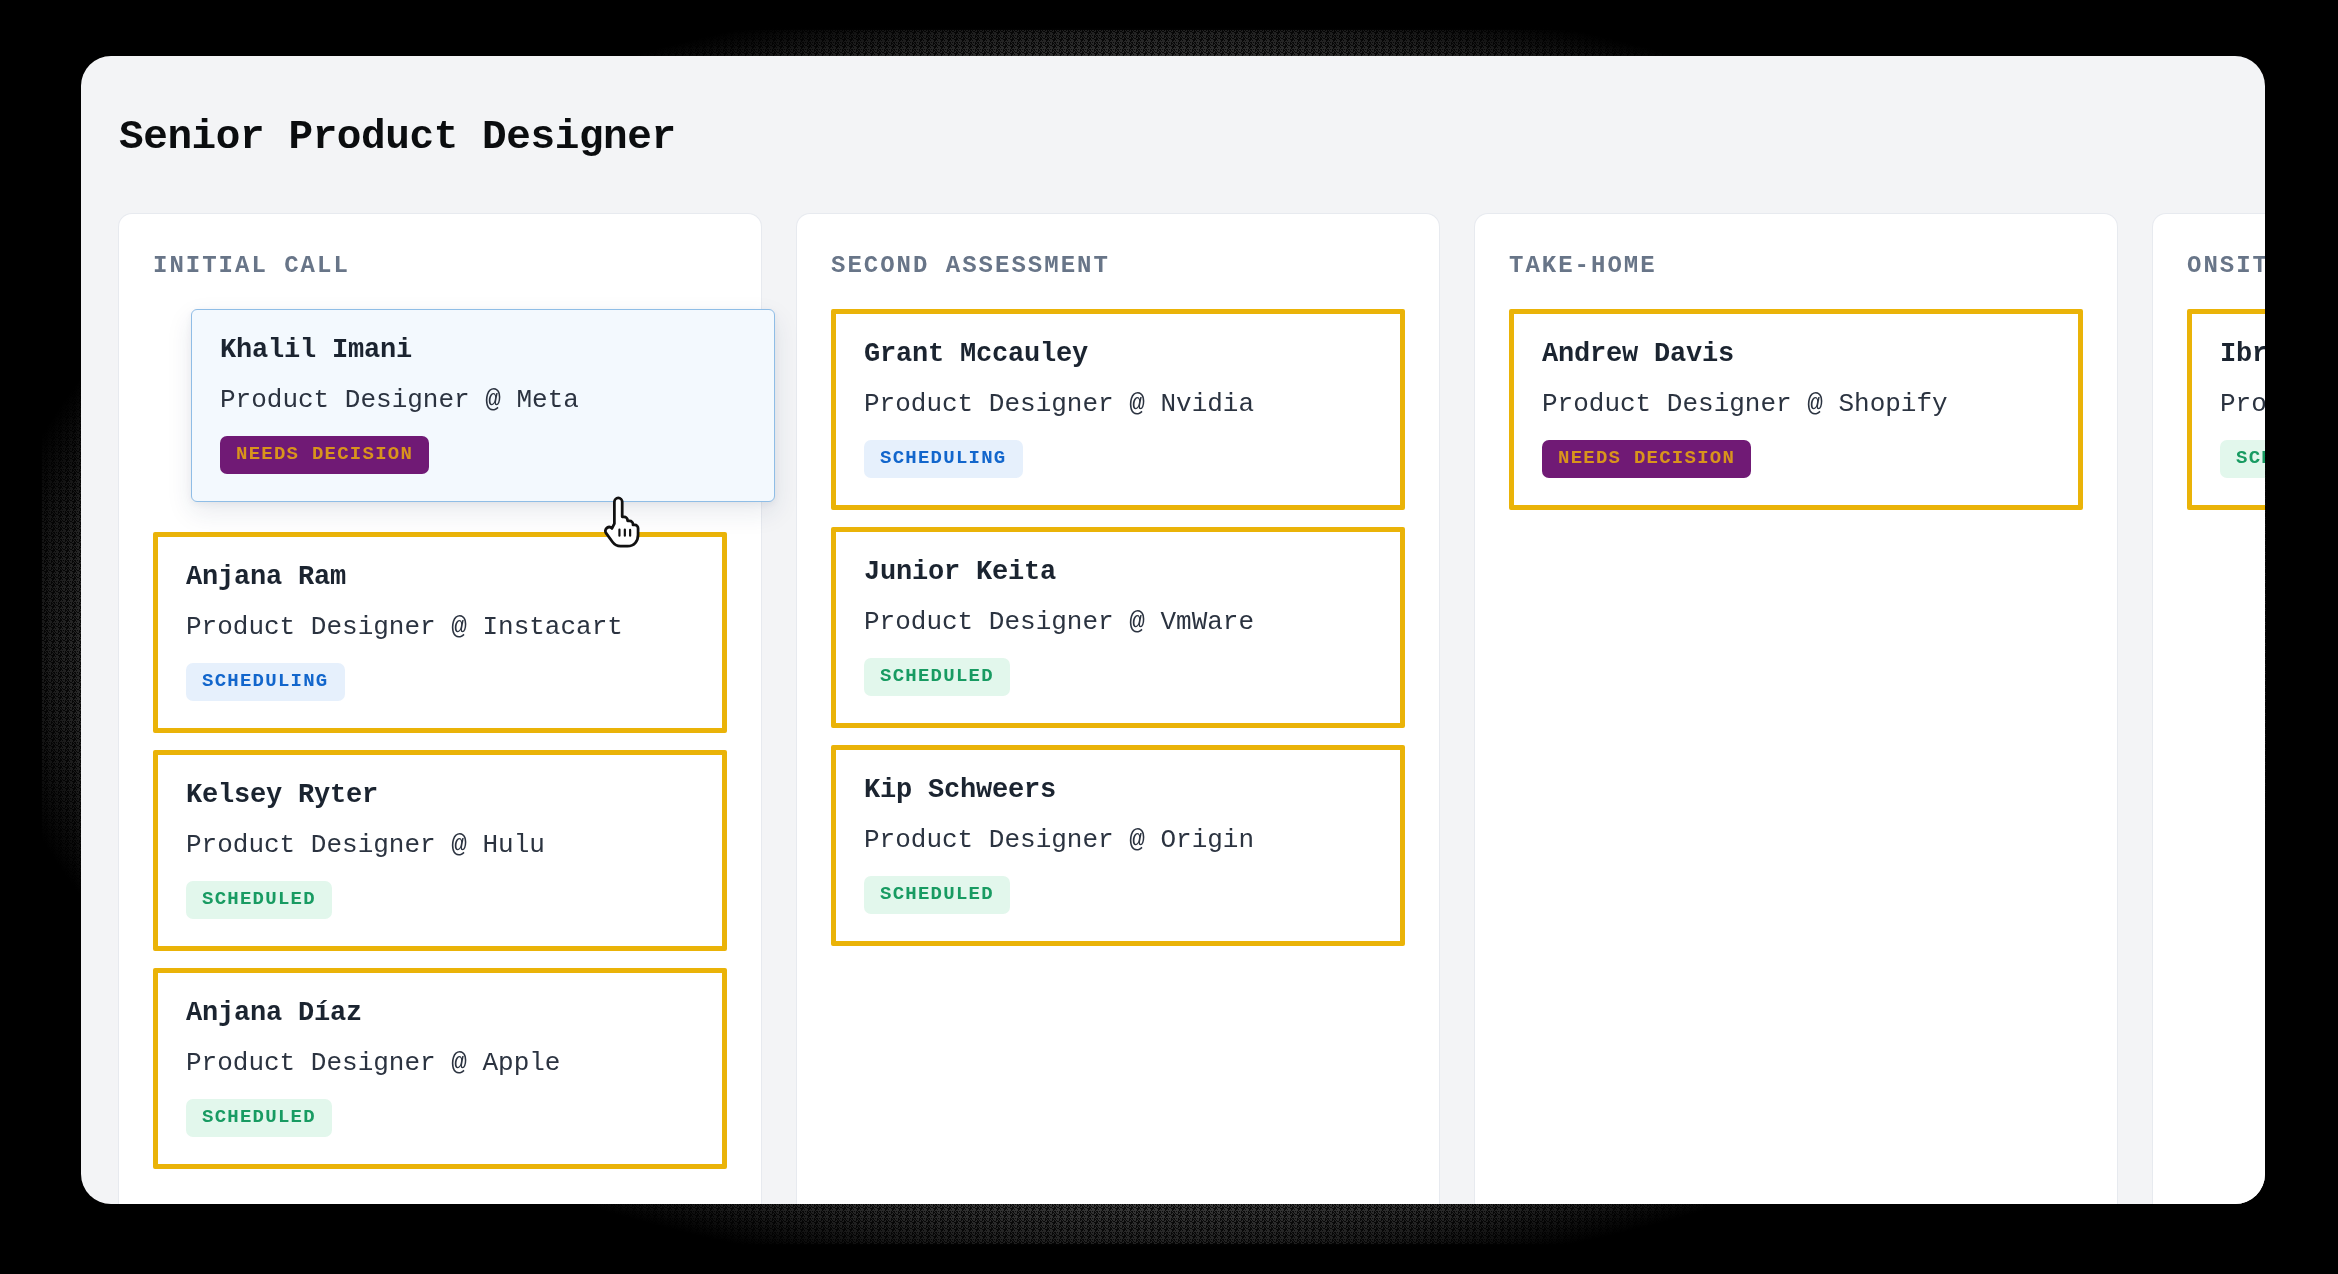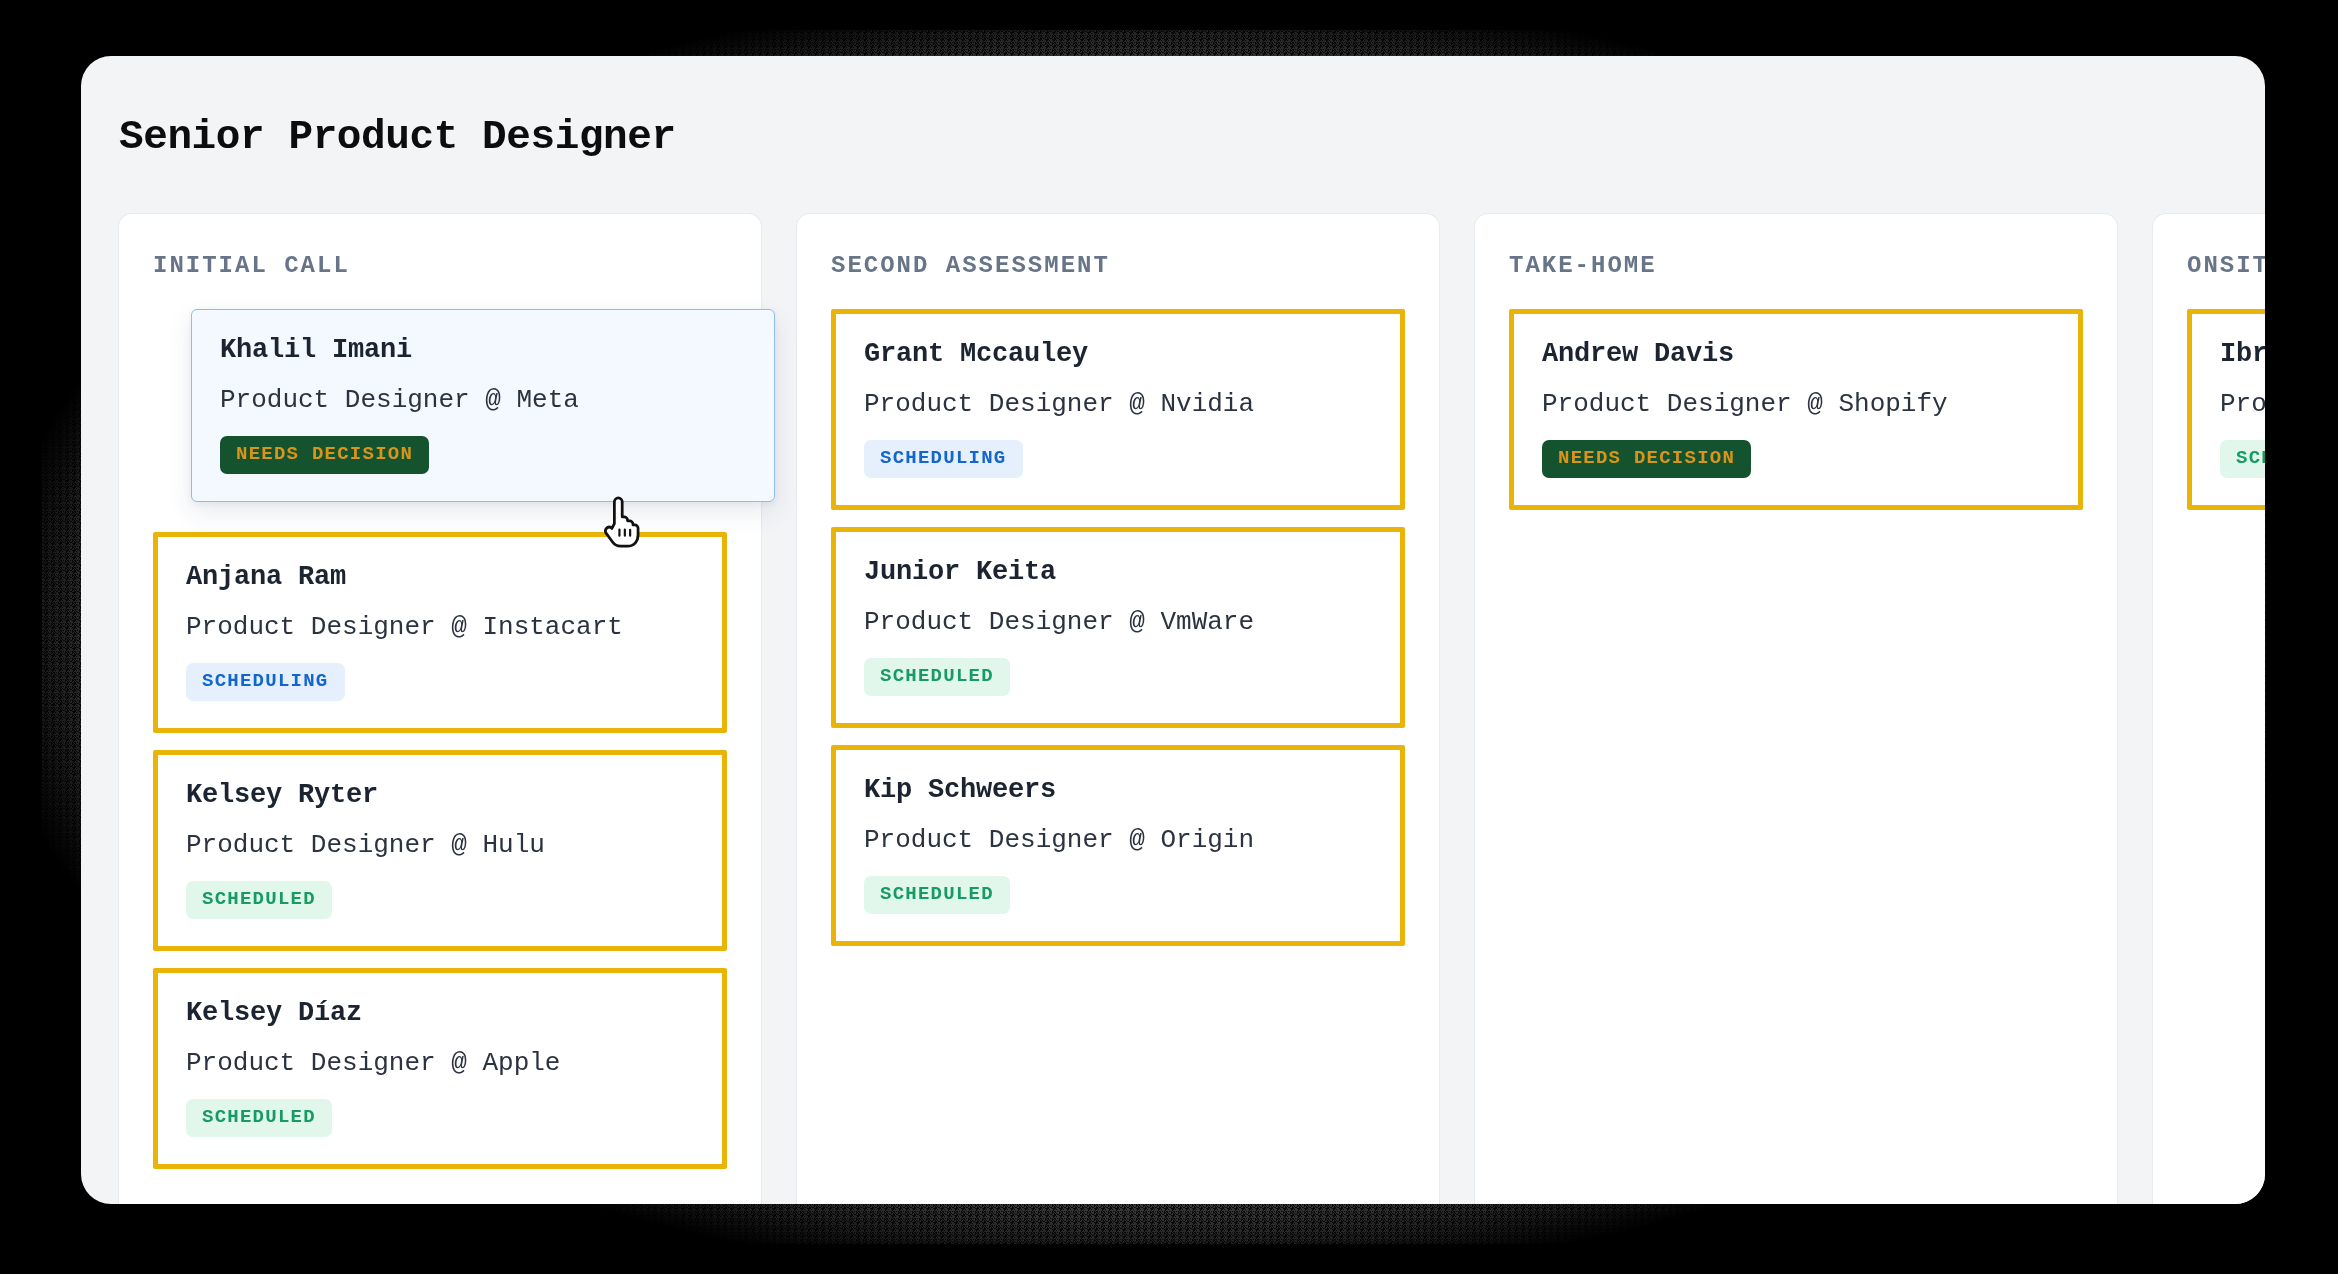--- a/index.html
+++ b/index.html
@@ -167,21 +167,21 @@
     border-radius: 7px;
     font-size: 19px;
     font-weight: 700;
     letter-spacing: 1.25px;
     text-transform: uppercase;
     white-space: nowrap;
     line-height: 1;
   }
   .badge-scheduling { background: #e6f0fc; color: #1266cc; }
   .badge-scheduled  { background: #e2f7ec; color: #189b62; }
-  .badge-needs      { background: #14532d; color: #d9941c; text-align: right; }
+  .badge-needs      { background: #701a75; color: #d9941c; text-align: right; }
 
   
   .card.dragging {
     position: absolute;
     left: 72px;
     top: 0px;
     width: 584px;
     background: #f3f9fe;
     border: 1px solid #8fbde6;
     border-radius: 6px;
@@ -216,21 +216,21 @@
 
     <div id="page-title">Senior Product Designer</div>
 
     <div id="board">
         <div class="column">
           <div class="column-header">INITIAL CALL</div>
           <div class="column-cards">
             <div class="drop-placeholder"></div>
             <div class="card"><div class="card-name">Anjana Ram</div><div class="card-role">Product Designer @ Instacart</div><span class="badge badge-scheduling">SCHEDULING</span></div>
             <div class="card"><div class="card-name">Kelsey Ryter</div><div class="card-role">Product Designer @ Hulu</div><span class="badge badge-scheduled">SCHEDULED</span></div>
-            <div class="card"><div class="card-name">Kelsey Díaz</div><div class="card-role">Product Designer @ Apple</div><span class="badge badge-scheduled">SCHEDULED</span></div>
+            <div class="card"><div class="card-name">Anjana Díaz</div><div class="card-role">Product Designer @ Apple</div><span class="badge badge-scheduled">SCHEDULED</span></div>
             <div class="card dragging"><div class="card-name">Khalil Imani</div><div class="card-role">Product Designer @ Meta</div><span class="badge badge-needs">NEEDS DECISION</span></div>
           </div>
         </div>
         <div class="column">
           <div class="column-header">SECOND ASSESSMENT</div>
           <div class="column-cards">
             <div class="card"><div class="card-name">Grant Mccauley</div><div class="card-role">Product Designer @ Nvidia</div><span class="badge badge-scheduling">SCHEDULING</span></div>
             <div class="card"><div class="card-name">Junior Keita</div><div class="card-role">Product Designer @ VmWare</div><span class="badge badge-scheduled">SCHEDULED</span></div>
             <div class="card"><div class="card-name">Kip Schweers</div><div class="card-role">Product Designer @ Origin</div><span class="badge badge-scheduled">SCHEDULED</span></div>
           </div>

